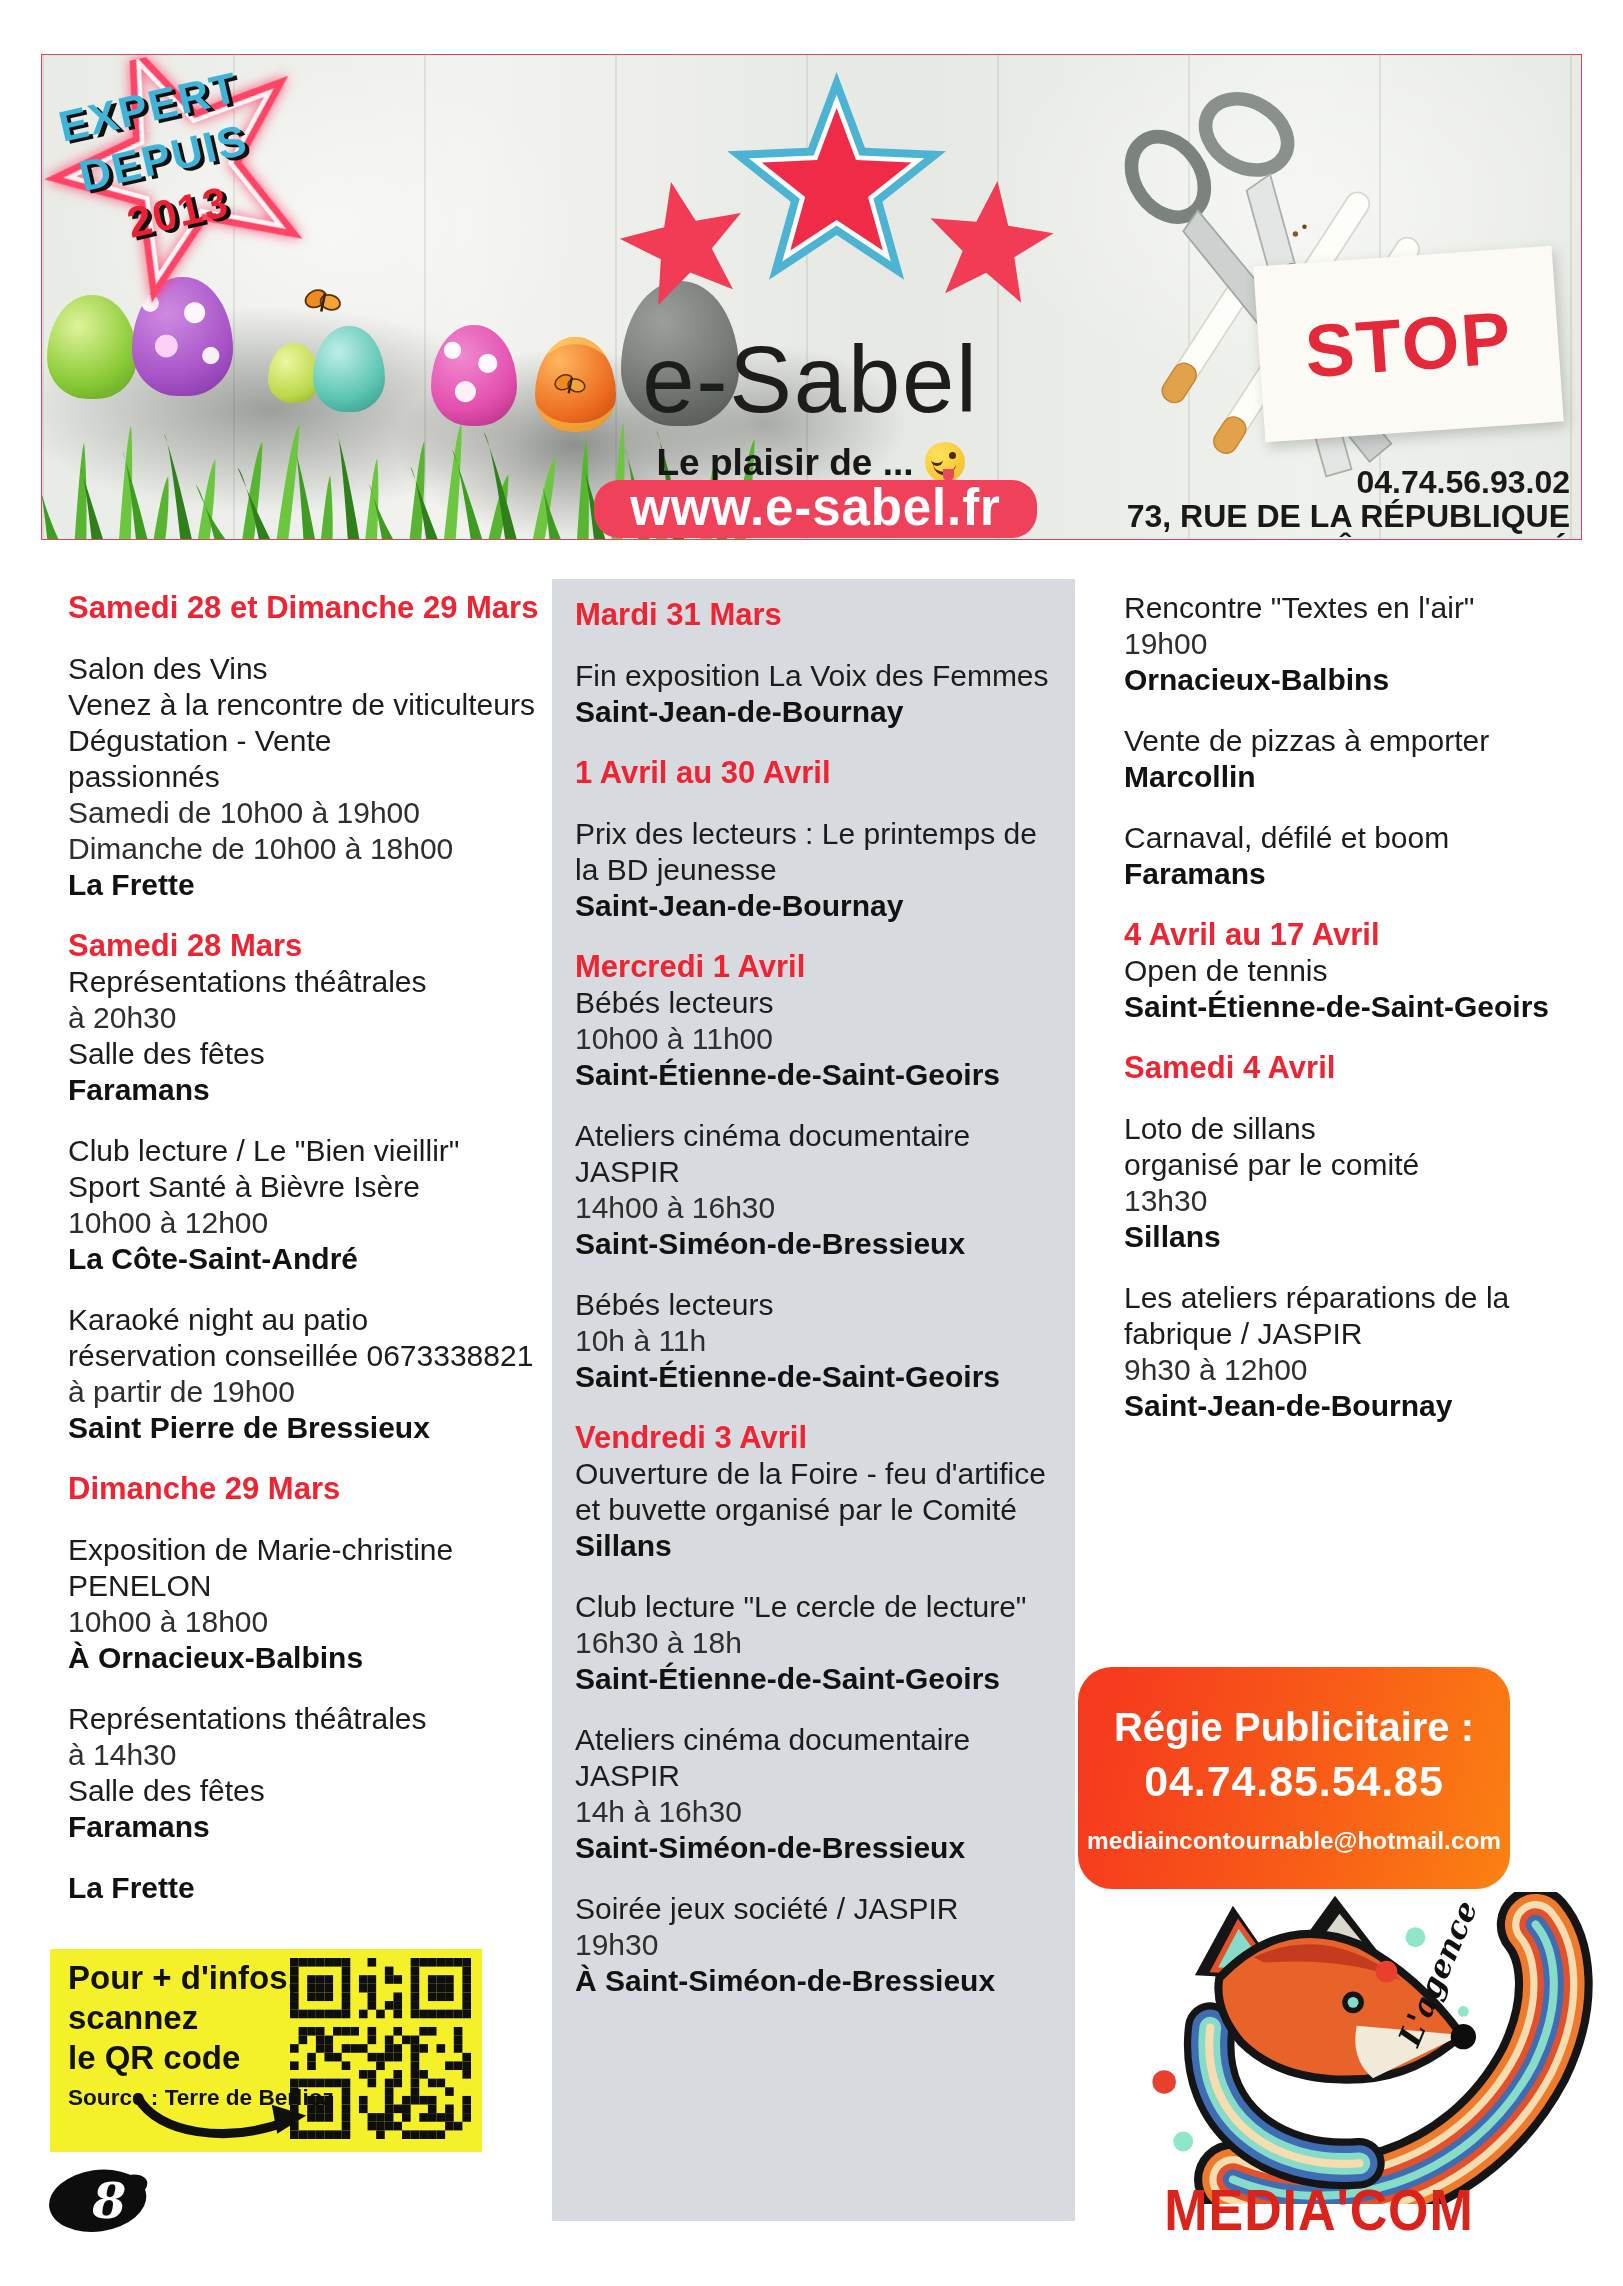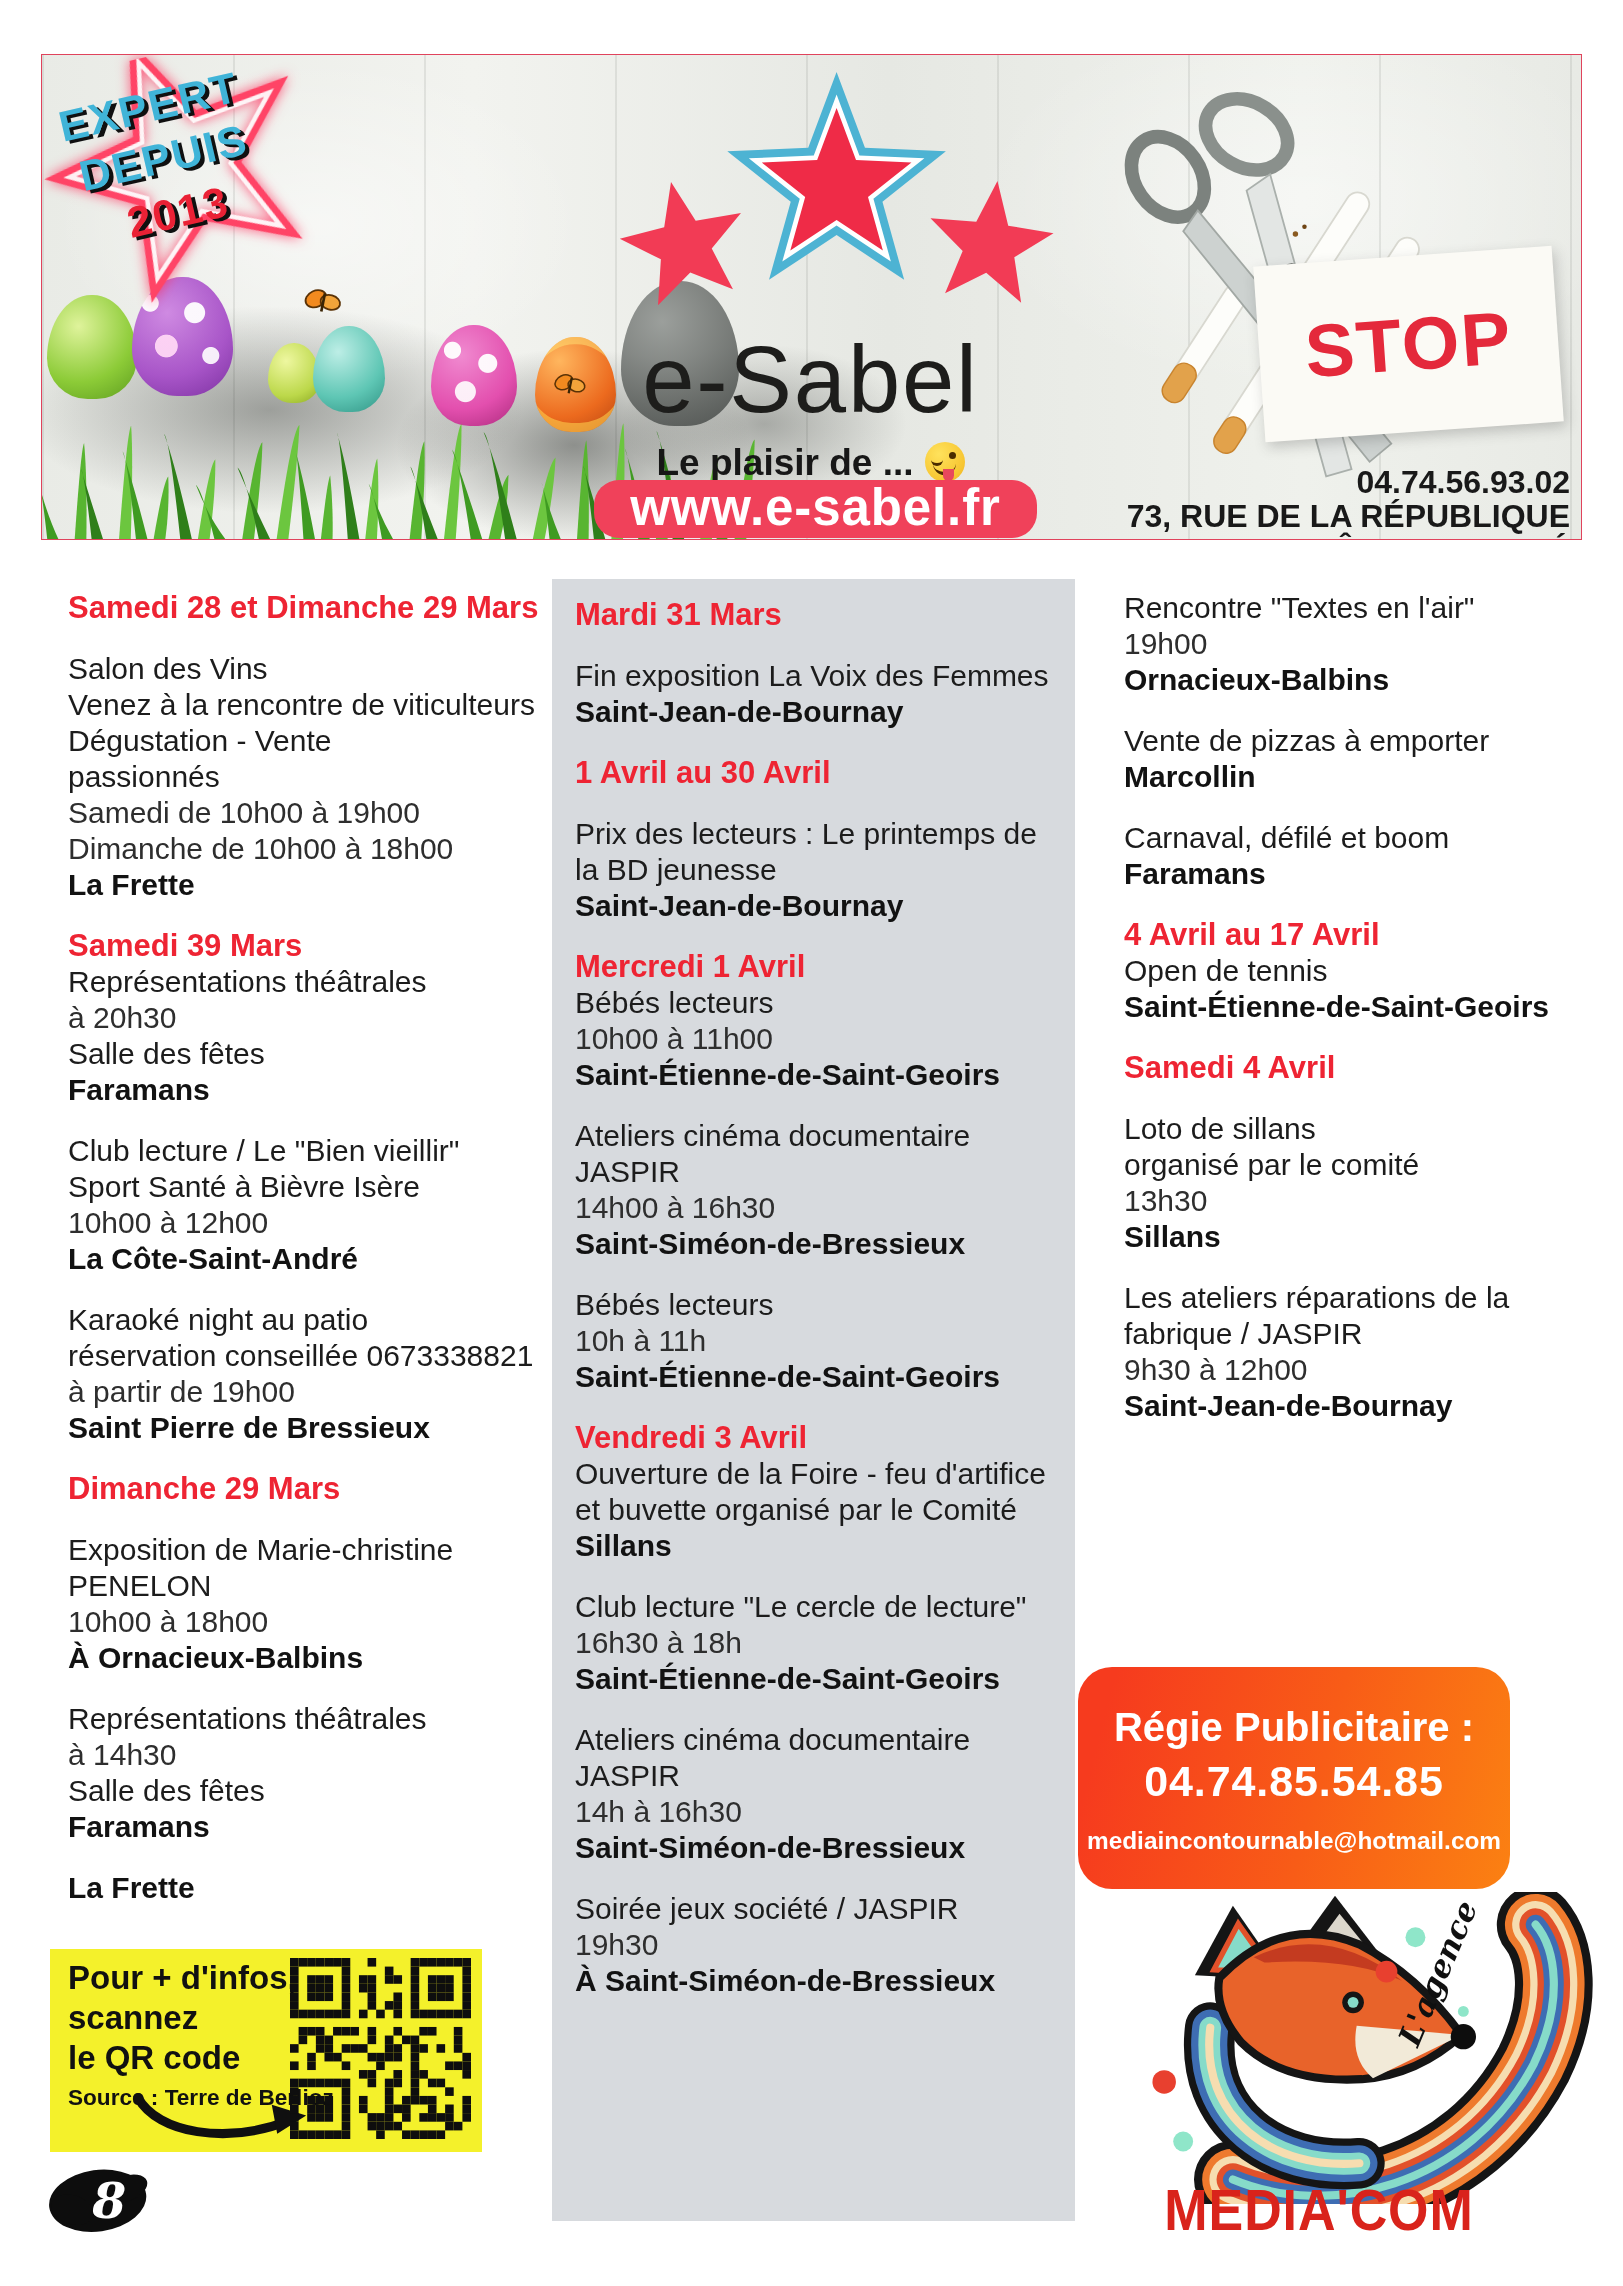--- a/index.html
+++ b/index.html
@@ -264,21 +264,21 @@
       <div class="block">
         <p class="line">Salon des Vins</p>
         <p class="line">Venez à la rencontre de viticulteurs</p>
         <p class="line">Dégustation - Vente</p>
         <p class="line">passionnés</p>
         <p class="line italic">Samedi de 10h00 à 19h00</p>
         <p class="line italic">Dimanche de 10h00 à 18h00</p>
         <p class="line bold">La Frette</p>
       </div>
       <div class="block">
-        <p class="line heading">Samedi 39 Mars</p>
+        <p class="line heading">Samedi 28 Mars</p>
         <p class="line">Représentations théâtrales</p>
         <p class="line italic">à 20h30</p>
         <p class="line">Salle des fêtes</p>
         <p class="line bold">Faramans</p>
       </div>
       <div class="block">
         <p class="line">Club lecture / Le "Bien vieillir"</p>
         <p class="line">Sport Santé à Bièvre Isère</p>
         <p class="line italic">10h00 à 12h00</p>
         <p class="line bold">La Côte-Saint-André</p>

